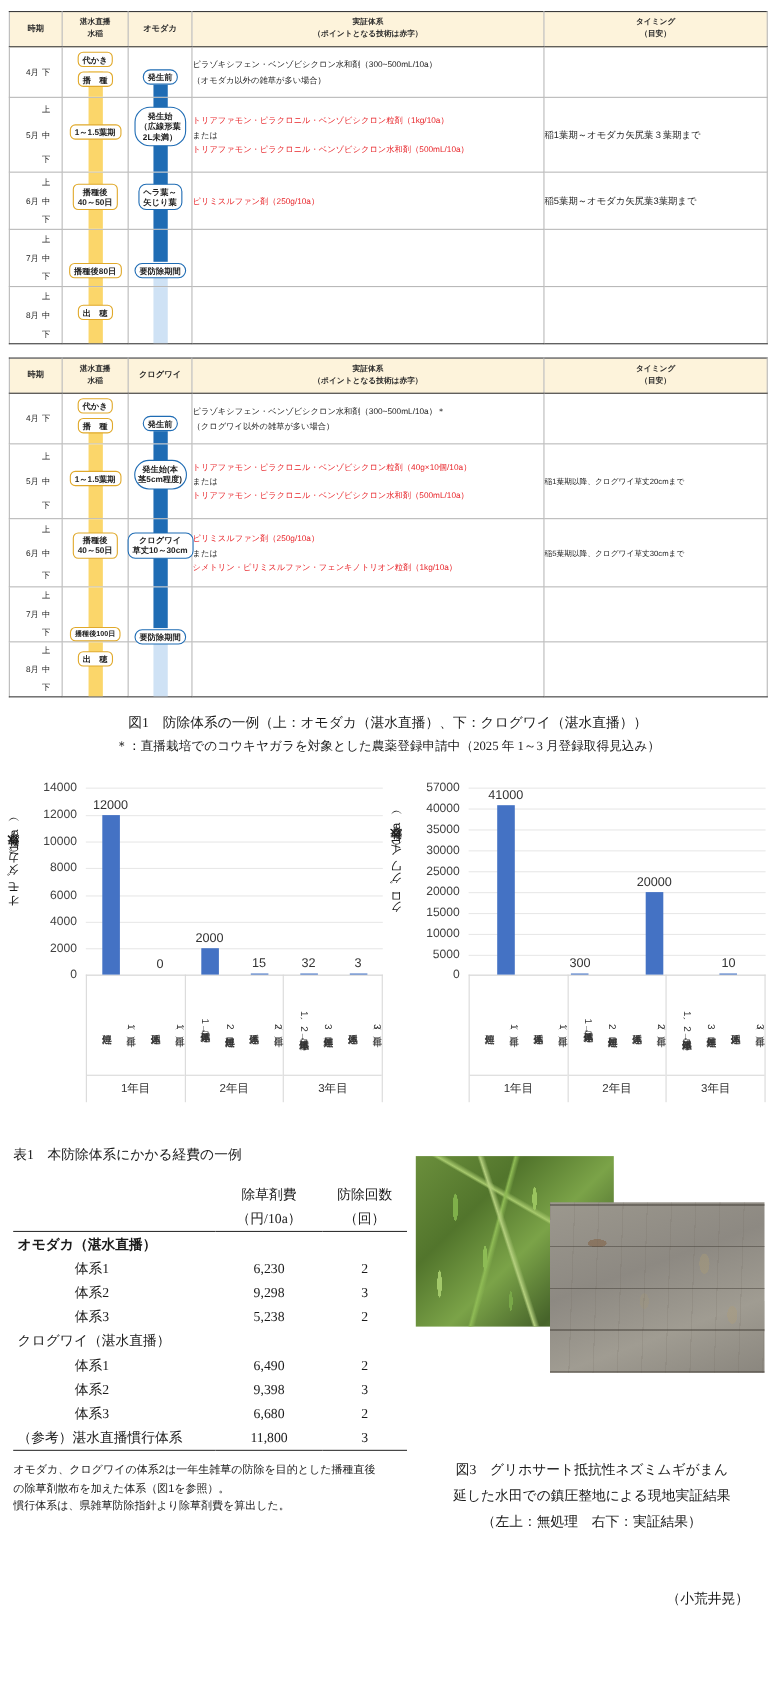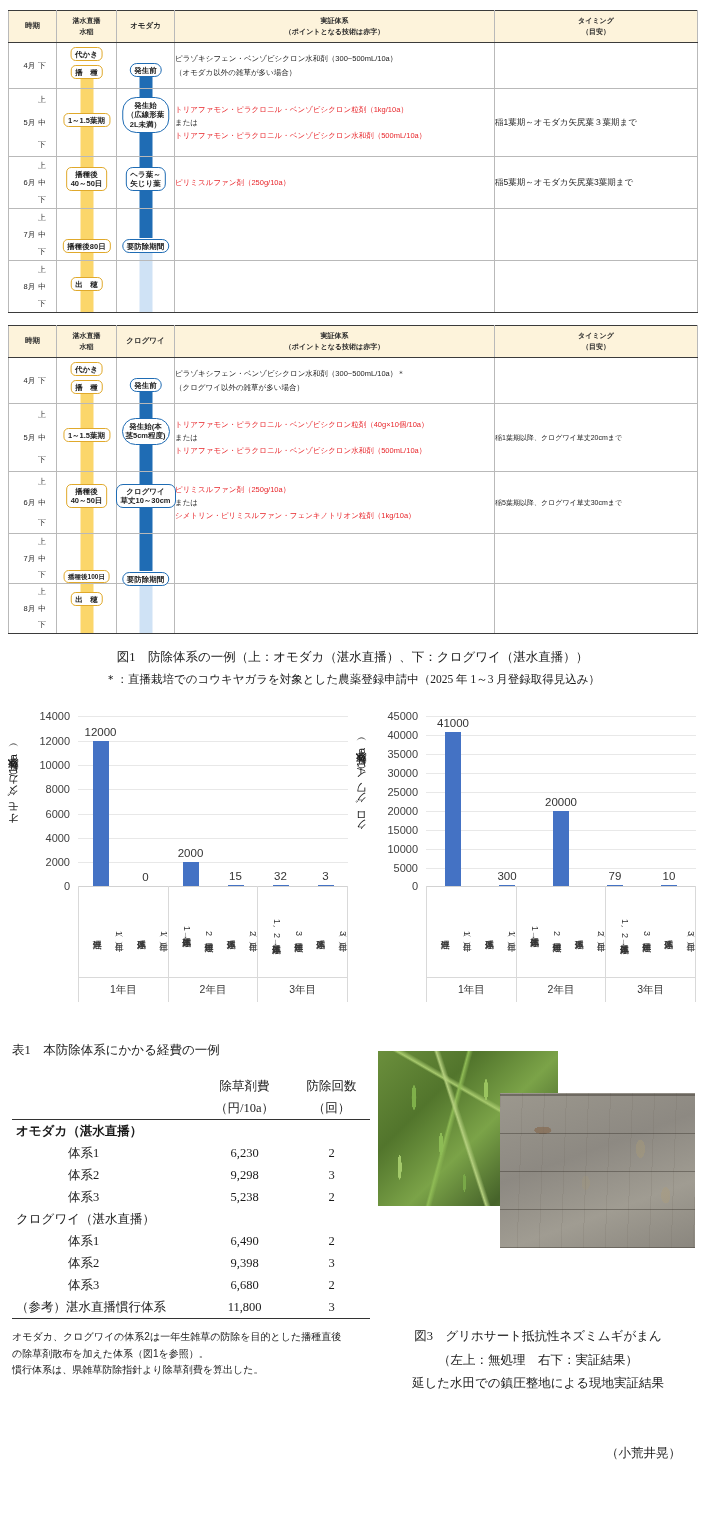--- a/index.html
+++ b/index.html
@@ -631,21 +631,21 @@
       <div class="yticks" id="yt1">
           <span style="top: 170px;">0</span>
           <span style="top: 151.111px;">5000</span>
           <span style="top: 132.222px;">10000</span>
           <span style="top: 113.333px;">15000</span>
           <span style="top: 94.4444px;">20000</span>
           <span style="top: 75.5556px;">25000</span>
           <span style="top: 56.6667px;">30000</span>
           <span style="top: 37.7778px;">35000</span>
           <span style="top: 18.8889px;">40000</span>
-          <span style="top: 0px;">45000</span>
+          <span style="top: 0px;">57000</span>
         </div>
       <div class="plot">
         <div class="gridlines" id="gl1">
             <div class="gl base" style="top: 170px;"></div>
             <div class="gl" style="top: 151.111px;"></div>
             <div class="gl" style="top: 132.222px;"></div>
             <div class="gl" style="top: 113.333px;"></div>
             <div class="gl" style="top: 94.4444px;"></div>
             <div class="gl" style="top: 75.5556px;"></div>
             <div class="gl" style="top: 56.6667px;"></div>
@@ -660,24 +660,20 @@
             </div>
             <div class="barslot">
               <div class="barval" style="bottom: 4.5px;">300</div>
               <div class="bar" style="height: 1.5px; background: rgb(68, 114, 196);"></div>
             </div>
             <div class="barslot">
               <div class="barval" style="bottom: 78.5556px;">20000</div>
               <div class="bar" style="height: 75.5556px; background: rgb(68, 114, 196);"></div>
             </div>
             <div class="barslot">
-              <div class="barval" style="bottom: 4.5px;">79</div>
-              <div class="bar" style="height: 1.5px; background: rgb(68, 114, 196);"></div>
-            </div>
-            <div class="barslot">
               <div class="barval" style="bottom: 4.5px;">10</div>
               <div class="bar" style="height: 1.5px; background: rgb(68, 114, 196);"></div>
             </div>
           </div>
       </div>
       <div class="xaxis" id="xa1">
           <div class="xgroup">
             <div class="xlabels">
               <div class="xlab">無処理</div>
               <div class="xlab">（1年目）</div>
@@ -784,18 +780,18 @@
 </div>
 
 <div style="position:relative; margin-top:10px; height:90px;">
   <div class="notes" id="notes" style="width:370px;">
       <div>オモダカ、クログワイの体系2は一年生雑草の防除を目的とした播種直後</div>
       <div>の除草剤散布を加えた体系（図1を参照）。</div>
       <div>慣行体系は、県雑草防除指針より除草剤費を算出した。</div>
     </div>
   <div style="position:absolute; left:378px; top:-4px; width:320px;">
     <div class="cap" style="font-size:12.5px;">図3　グリホサート抵抗性ネズミムギがまん</div>
+    <div class="cap" style="font-size:12.5px;">延した水田での鎮圧整地による現地実証結果</div>
     <div class="cap" style="font-size:12.5px;">（左上：無処理　右下：実証結果）</div>
-    <div class="cap" style="font-size:12.5px;">延した水田での鎮圧整地による現地実証結果</div>
   </div>
 </div>
 
 <div class="byline" style="margin-top:26px;">（小荒井晃）</div>
 
 </body></html>

